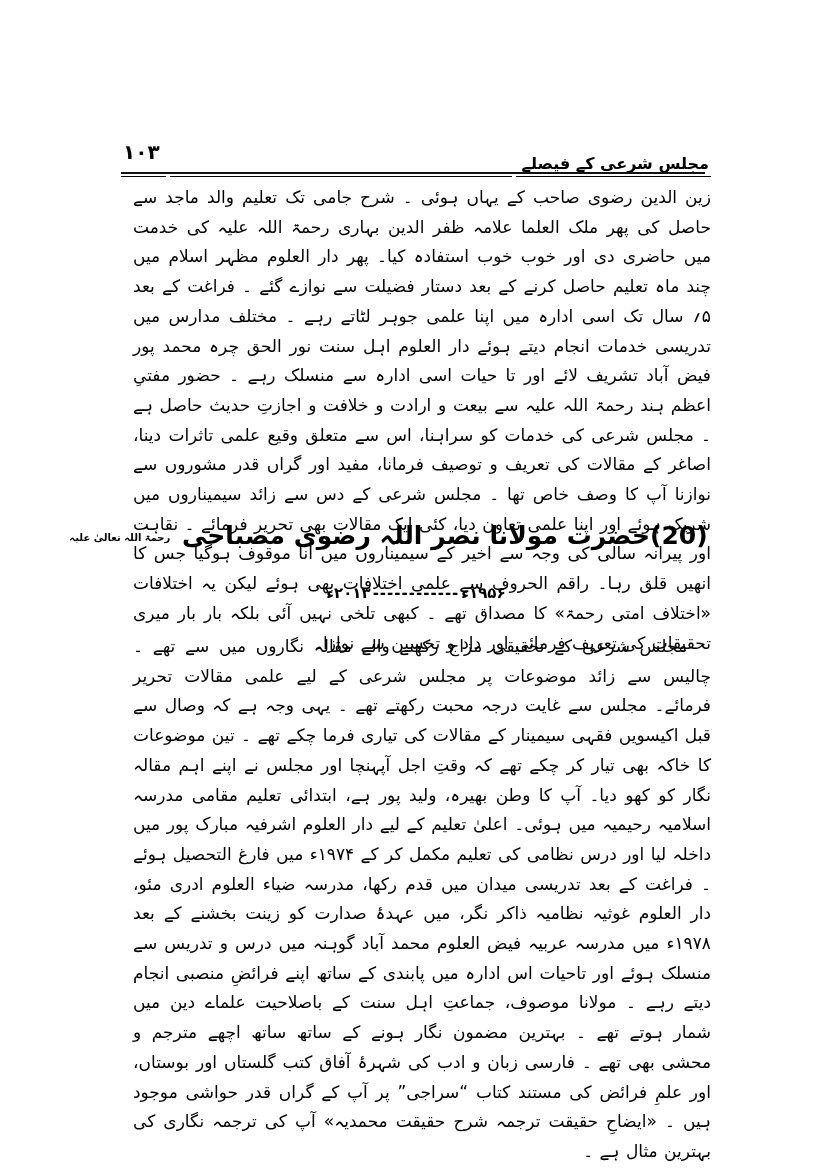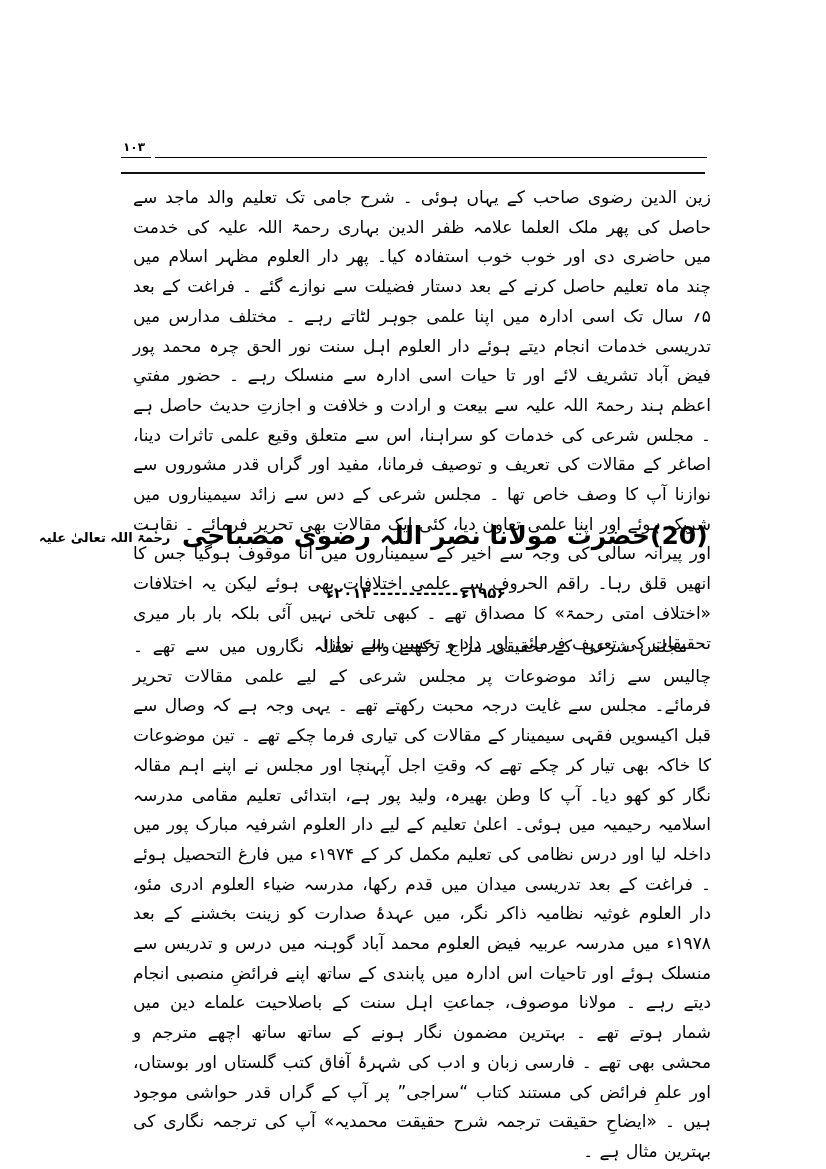--- a/index.html
+++ b/index.html
@@ -26,23 +26,23 @@
     border-bottom:1.5px solid #000;
     white-space:nowrap;
   }
   .header-line{
     flex:1;
     border-bottom:1.5px solid #000;
     height:1px;
     margin:0 4px;
   }
   .header-pageno{
-    font-size:12px;
+    font-size:20px;
     font-weight:bold;
-    padding:0 6px 3px 2px;
+    padding:0 6px 12px 2px;
     border-bottom:1.5px solid #000;
   }
   .header-rule{
     position:absolute;
     top:172px;right:121px;left:121px;
     border:none;
     border-top:2px solid #111;
     margin:0;
   }
   .body-text{
@@ -60,21 +60,21 @@
   .section-heading{
     position:absolute;
     top:521px;right:115px;left:121px;
     text-align:center;
     font-size:25px;
     font-weight:bold;
     direction:rtl;
     white-space:nowrap;
   }
   .honorific{
-    font-size:13px;
+    font-size:10px;
     font-weight:bold;
     display:inline-block;
     max-width:46px;
     line-height:9px;
     vertical-align:middle;
     margin-right:3px;
     text-align:center;
   }
   .date-line{
     position:absolute;
@@ -91,20 +91,21 @@
     letter-spacing:1px;
     padding:0 2px;
   }
 </style>
 </head>
 <body>
 
 <div class="page">
 
   <div class="running-header">
+    <span class="header-title">مجلس شرعی کے فیصلے</span>
     <span class="header-line"></span>
     <span class="header-pageno">۱۰۳</span>
   </div>
   <hr class="header-rule">
 
   <div class="body-text para-1">زین الدین رضوی صاحب کے یہاں ہوئی ۔ شرح جامی تک تعلیم والد ماجد سے حاصل کی پھر ملک العلما علامہ ظفر الدین بہاری رحمۃ اللہ علیہ کی خدمت میں حاضری دی اور خوب خوب استفادہ کیا۔ پھر دار العلوم مظہر اسلام میں چند ماہ تعلیم حاصل کرنے کے بعد دستار فضیلت سے نوازے گئے ۔ فراغت کے بعد ۵؍ سال تک اسی ادارہ میں اپنا علمی جوہر لٹاتے رہے ۔ مختلف مدارس میں تدریسی خدمات انجام دیتے ہوئے دار العلوم اہل سنت نور الحق چرہ محمد پور فیض آباد تشریف لائے اور تا حیات اسی ادارہ سے منسلک رہے ۔ حضور مفتیِ اعظم ہند رحمۃ اللہ علیہ سے بیعت و ارادت و خلافت و اجازتِ حدیث حاصل ہے ۔ مجلس شرعی کی خدمات کو سراہنا، اس سے متعلق وقیع علمی تاثرات دینا، اصاغر کے مقالات کی تعریف و توصیف فرمانا، مفید اور گراں قدر مشوروں سے نوازنا آپ کا وصف خاص تھا ۔ مجلس شرعی کے دس سے زائد سیمیناروں میں شریک ہوئے اور اپنا علمی تعاون دیا، کئی ایک مقالات بھی تحریر فرمائے ۔ نقاہت اور پیرانہ سالی کی وجہ سے اخیر کے سیمیناروں میں آنا موقوف ہوگیا جس کا انھیں قلق رہا۔ راقم الحروف سے علمی اختلافات بھی ہوئے لیکن یہ اختلافات «اختلاف امتی رحمۃ» کا مصداق تھے ۔ کبھی تلخی نہیں آئی بلکہ بار بار میری تحقیقات کی تعریف فرمائی اور داد و تحسین سے نوازا۔</div>
 
   <div class="section-heading">
     <span>(20)حضرت مولانا نصر اللہ رضوی مصباحی</span>
     <span class="honorific">رحمۃ اللہ تعالیٰ علیہ</span>

